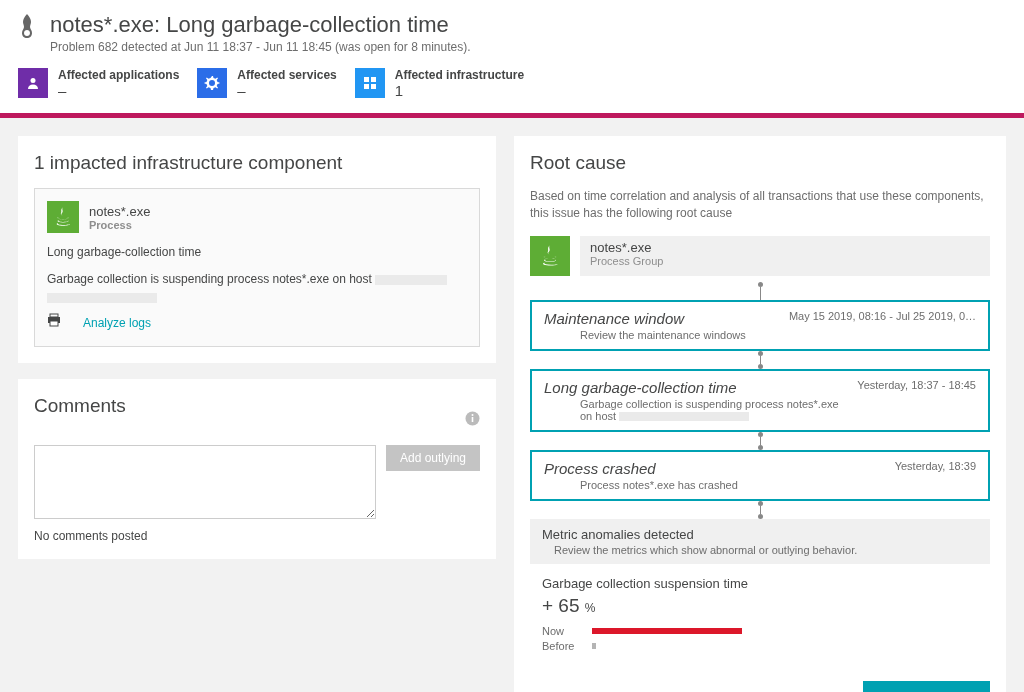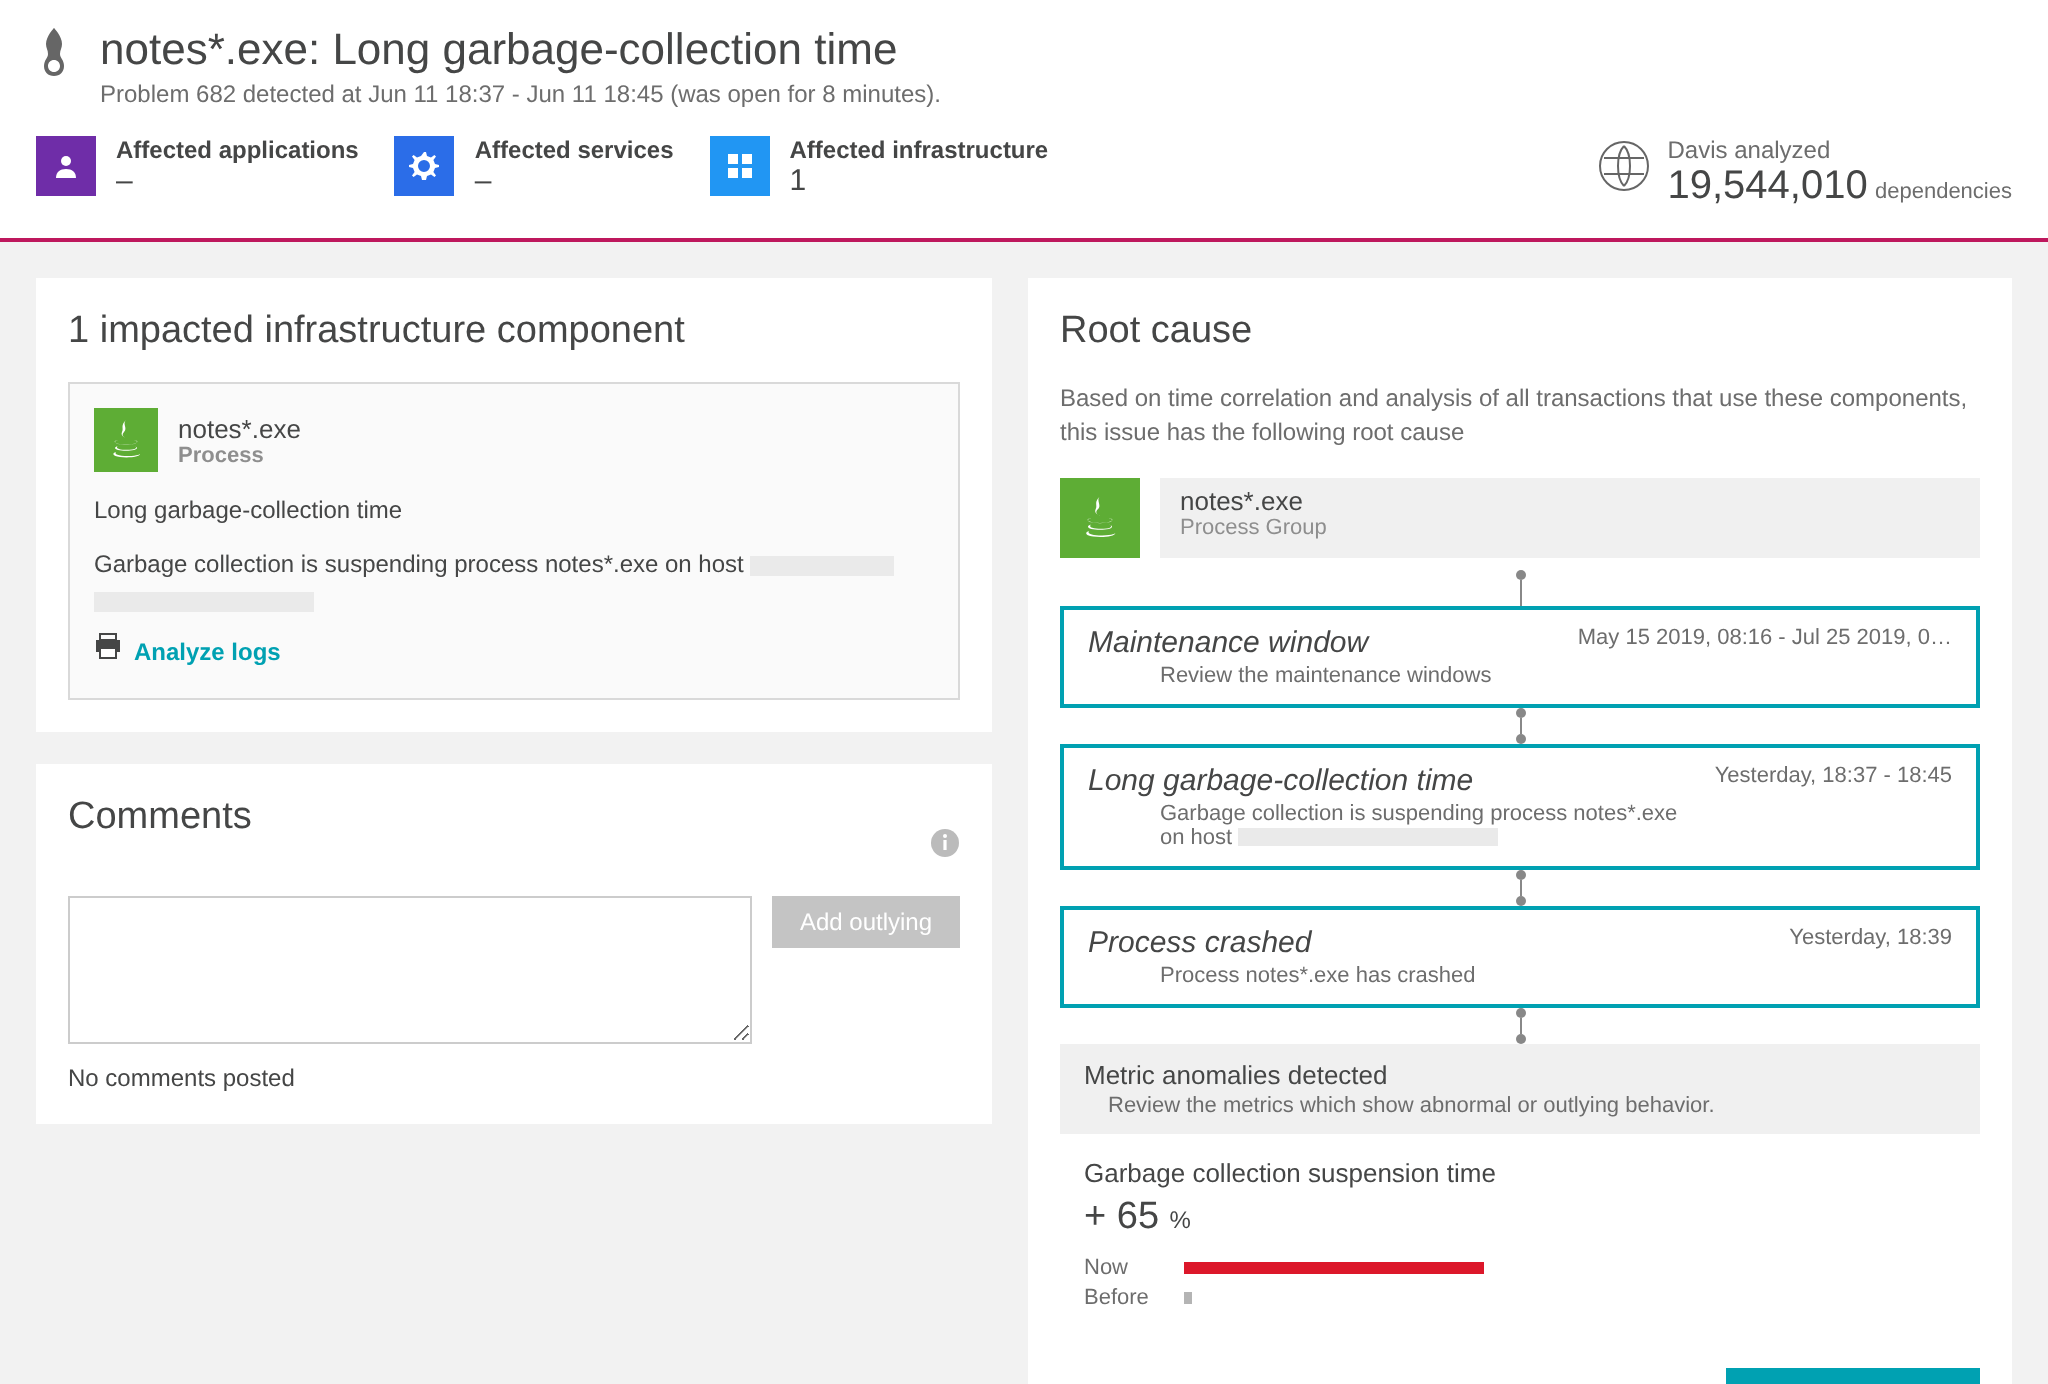--- a/index.html
+++ b/index.html
@@ -1,17 +1,17 @@
 <!DOCTYPE html>
 <html><head>
 <meta charset="utf-8">
 <style>
 * { box-sizing: border-box; margin: 0; padding: 0; }
 body { font-family: -apple-system, BlinkMacSystemFont, "Segoe UI", Arial, sans-serif; background: #f2f2f2; color: #454646; font-size: 13px; width: 1024px; }
-.header { background: #fff; padding: 12px 18px 14px; border-bottom: 2px solid #be185d; }
+.header { background: #fff; padding: 12px 18px 14px; border-bottom: 5px solid #be185d; }
 .title-row { display: flex; align-items: flex-start; gap: 12px; }
 .fire-icon { width: 20px; font-size: 22px; color: #666; }
 .title-text { font-size: 22px; font-weight: 300; color: #454646; }
 .subtitle { font-size: 12px; color: #6d6d6d; margin-top: 2px; }
 .metrics-row { display: flex; align-items: flex-start; margin-top: 14px; gap: 18px; }
 .metric { display: flex; align-items: flex-start; gap: 10px; }
 .metric-icon { width: 30px; height: 30px; display: flex; align-items: center; justify-content: center; color: #fff; font-size: 16px; }
 .ic-purple { background: #6f2da8; }
 .ic-blue { background: #2b6de8; }
 .ic-cyan { background: #2196f3; }
@@ -29,21 +29,21 @@
 .panel-title { font-size: 19px; font-weight: 300; color: #454646; margin-bottom: 14px; }
 .panel-sub { font-size: 12px; color: #6d6d6d; margin-bottom: 14px; line-height: 1.4; }
 .entity-card { border: 1px solid #d9d9d9; background: #fafafa; padding: 12px; }
 .entity-head { display: flex; align-items: center; gap: 10px; margin-bottom: 10px; }
 .java-icon { width: 32px; height: 32px; background: #5ead35; color: #fff; display: flex; align-items: center; justify-content: center; font-size: 18px; }
 .entity-name { font-size: 13px; color: #454646; }
 .entity-type { font-size: 11px; color: #8e8e8e; font-weight: bold; }
 .entity-body { font-size: 12px; color: #454646; line-height: 1.6; }
 .redact { display: inline-block; background: #eaeaea; height: 10px; width: 72px; vertical-align: middle; }
 .redact2 { display: block; background: #eaeaea; height: 10px; width: 110px; margin-top: 4px; }
-.analyze-link { display: inline-flex; align-items: center; gap: 6px; color: #00a1b2; font-size: 12px; margin-top: 10px; text-decoration: none; font-weight: bold; }
+.analyze-link { display: inline-flex; align-items: center; gap: 22px; color: #00a1b2; font-size: 12px; margin-top: 10px; text-decoration: none; }
 .comments-head { display: flex; align-items: center; justify-content: space-between; }
 .info-icon { color: #bbb; font-size: 15px; }
 .comments-row { display: flex; gap: 10px; align-items: flex-start; margin-bottom: 10px; }
 .comment-box { flex: 1; border: 1px solid #ccc; height: 74px; resize: both; font-family: inherit; padding: 4px; }
 .add-comment { background: #c4c4c4; color: #fff; border: none; padding: 6px 14px; font-size: 12px; cursor: default; }
 .no-comments { font-size: 12px; color: #454646; }
 .rc-head { display: flex; gap: 10px; margin-bottom: 6px; }
 .rc-head-icon { width: 40px; height: 40px; background: #5ead35; color: #fff; display: flex; align-items: center; justify-content: center; font-size: 20px; }
 .rc-head-text { background: #f0f0f0; flex: 1; padding: 4px 10px; }
 .rc-head-name { font-size: 13px; color: #454646; }
@@ -118,35 +118,20 @@
             <rect x="8" y="1" width="5" height="5"></rect>
             <rect x="1" y="8" width="5" height="5"></rect>
             <rect x="8" y="8" width="5" height="5"></rect>
           </svg>
       </div>
       <div class="metric-content">
         <div class="metric-label">Affected infrastructure</div>
         <div class="metric-value">1</div>
       </div>
     </div>
-    <div class="davis">
-      <div class="davis-icon">
-        <svg width="28" height="28" viewBox="0 0 28 28" fill="none" stroke="#666" stroke-width="1">
-            <circle cx="14" cy="14" r="12"></circle>
-            <path d="M14 4 C10 8 10 20 14 24 M14 4 C18 8 18 20 14 24 M4 10 L24 10 M4 18 L24 18"></path>
-          </svg>
-      </div>
-      <div>
-        <div class="davis-label">Davis analyzed</div>
-        <div>
-          <span class="davis-num">19,544,010</span>
-          <span class="davis-dep">dependencies</span>
-        </div>
-      </div>
-    </div>
   </div>
 </div>
 
 <div class="content">
   <div class="left">
     <div class="panel">
       <div class="panel-title">1 impacted infrastructure component</div>
       <div class="entity-card">
         <div class="entity-head">
           <div class="java-icon">

